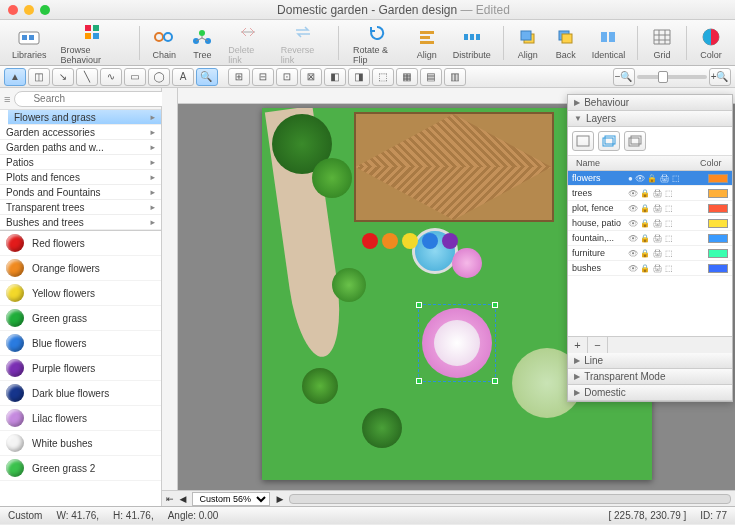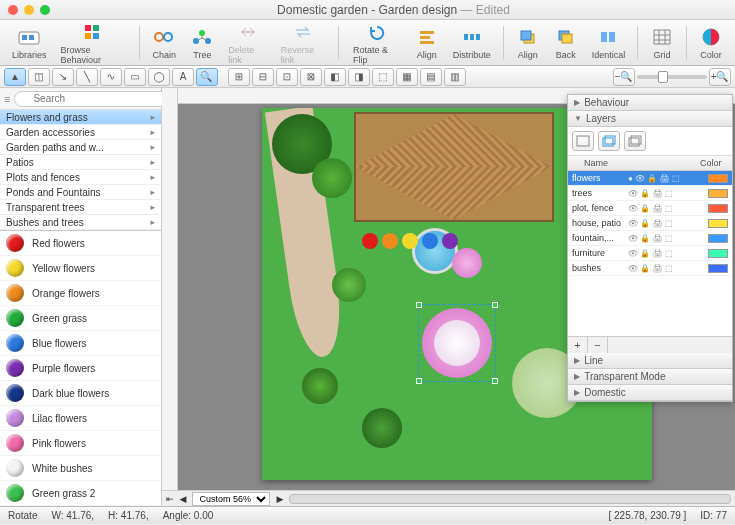--- a/index.html
+++ b/index.html
@@ -23,21 +23,21 @@
 .smbtn.on { background: linear-gradient(#cfe8ff,#a8d4ff); border-color: #6aa8e0; }
 .smsep { width: 6px; }
 
 .workspace { display: flex; height: 418px; }
 
 .sidebar { width: 162px; background: #fff; border-right: 1px solid #ccc; display: flex; flex-direction: column; }
 .searchbar { height: 22px; display: flex; align-items: center; border-bottom: 1px solid #ddd; background: #f5f5f5; padding: 0 4px; gap: 4px; }
 .searchbar input { flex: 1; border: 1px solid #ccc; border-radius: 10px; height: 16px; padding: 0 18px 0 18px; font-size: 10px; background: #fff; }
 .catlist { border-bottom: 1px solid #ccc; }
 .catrow { height: 15px; display: flex; align-items: center; padding: 0 6px; font-size: 10px; border-bottom: 1px solid #eee; justify-content: space-between; cursor: default; }
-.catrow.sel { background: linear-gradient(#bfe0ff,#9ccfff); }
+.catrow.sel { background: linear-gradient(#bfe0ff,#9ccfff); margin-left: 8px; }
 .catrow .arrow { color: #888; font-size: 9px; }
 .shapelist { flex: 1; overflow: hidden; }
 .shaperow { height: 25px; display: flex; align-items: center; padding: 0 6px; gap: 8px; font-size: 10px; border-bottom: 1px solid #f2f2f2; }
 .swatch { width: 18px; height: 18px; border-radius: 50%; box-shadow: inset -2px -2px 4px rgba(0,0,0,.3), inset 2px 2px 3px rgba(255,255,255,.6); }
 
 .canvaswrap { flex: 1; position: relative; background: #9a9a9a; display: flex; flex-direction: column; }
 .canvasinner { flex: 1; display: flex; }
 .ruler-v { width: 16px; background: #f4f4f4; border-right: 1px solid #ccc; }
 .canvascol { flex: 1; display: flex; flex-direction: column; }
 .ruler-h { height: 16px; background: #f4f4f4; border-bottom: 1px solid #ccc; }
@@ -59,21 +59,21 @@
 .zoomsel { border: 1px solid #bbb; background: #fff; font-size: 9px; padding: 0 2px; }
 
 .inspector { position: absolute; right: 2px; top: 94px; width: 166px; background: #f4f4f4; border: 1px solid #bbb; box-shadow: 0 2px 8px rgba(0,0,0,.25); font-size: 10px; }
 .inshdr { height: 16px; background: linear-gradient(#fafafa,#e4e4e4); border-bottom: 1px solid #ccc; display: flex; align-items: center; padding: 0 6px; color: #555; cursor: default; }
 .inshdr .tri { margin-right: 4px; font-size: 8px; color: #777; }
 .layersbody { background: #fff; }
 .layerbtns { display: flex; gap: 4px; padding: 4px; border-bottom: 1px solid #ddd; }
 .lybtn { width: 22px; height: 20px; border: 1px solid #bbb; border-radius: 3px; background: linear-gradient(#fff,#eee); display:flex; align-items:center; justify-content:center; }
 .layertable { width: 100%; }
 .lhead { display: flex; background: linear-gradient(#f8f8f8,#e8e8e8); border-bottom: 1px solid #ccc; height: 15px; align-items: center; font-size: 9px; color: #555; }
-.lhead .c1 { width: 60px; padding-left: 16px; } .lhead .c2 { flex: 1; } .lhead .c3 { width: 32px; }
+.lhead .c1 { width: 60px; padding-left: 8px; } .lhead .c2 { flex: 1; } .lhead .c3 { width: 32px; }
 .lrow { display: flex; align-items: center; height: 15px; border-bottom: 1px solid #f0f0f0; font-size: 9px; }
 .lrow.sel { background: #3b89e3; color: #fff; }
 .lrow .c1 { width: 60px; padding-left: 4px; overflow: hidden; text-overflow: ellipsis; white-space: nowrap; }
 .lrow .cicons { flex: 1; display: flex; gap: 3px; align-items: center; color: #888; font-size: 8px; }
 .lrow.sel .cicons { color: #dfeeff; }
 .lrow .csw { width: 20px; height: 9px; border: 1px solid #999; margin-right: 4px; }
 .layerspacer { height: 60px; background: #fff; }
 .addrem { display: flex; border-top: 1px solid #ccc; background: #f0f0f0; }
 .addrem button { width: 20px; height: 16px; border: none; border-right: 1px solid #ccc; background: transparent; font-size: 11px; color: #555; }
 
@@ -307,50 +307,46 @@
           <span>Bushes and trees</span>
           <span class="arrow">▸</span>
         </div>
       </div>
     <div class="shapelist" id="shapelist">
         <div class="shaperow">
           <div class="swatch" style="background:#e21b1b"></div>
           <span>Red flowers</span>
         </div>
         <div class="shaperow">
+          <div class="swatch" style="background:#f08a1f"></div>
+          <span>Orange flowers</span>
+        </div>
+        <div class="shaperow">
           <div class="swatch" style="background:#f3d82a"></div>
           <span>Yellow flowers</span>
         </div>
         <div class="shaperow">
-          <div class="swatch" style="background:#f08a1f"></div>
-          <span>Orange flowers</span>
-        </div>
-        <div class="shaperow">
           <div class="swatch" style="background:#1fae3a"></div>
           <span>Green grass</span>
         </div>
         <div class="shaperow">
           <div class="swatch" style="background:#2a7be0"></div>
           <span>Blue flowers</span>
         </div>
         <div class="shaperow">
           <div class="swatch" style="background:#7a2fb3"></div>
           <span>Purple flowers</span>
         </div>
         <div class="shaperow">
           <div class="swatch" style="background:#16358c"></div>
           <span>Dark blue flowers</span>
         </div>
         <div class="shaperow">
           <div class="swatch" style="background:#c58adf"></div>
           <span>Lilac flowers</span>
-        </div>
-        <div class="shaperow">
-          <div class="swatch" style="background:#f06aa8"></div>
-          <span>Pink flowers</span>
         </div>
         <div class="shaperow">
           <div class="swatch" style="background:#f4f4f4"></div>
           <span>White bushes</span>
         </div>
         <div class="shaperow">
           <div class="swatch" style="background:#3bc24d"></div>
           <span>Green grass 2</span>
         </div>
       </div>
@@ -497,20 +493,20 @@
       <span class="tri">▶</span>
       <span>Transparent Mode</span>
     </div>
   <div class="inshdr">
       <span class="tri">▶</span>
       <span>Domestic</span>
     </div>
 </div>
 
 <div class="statusbar">
-  <span>Rotate</span>
+  <span>Custom</span>
   <span>W: 41.76,</span>
   <span>H: 41.76,</span>
   <span>Angle: 0.00</span>
   <span class="spacer"></span>
   <span>[ 225.78, 230.79 ]</span>
   <span>ID: 77</span>
 </div>
 
 </body></html>

